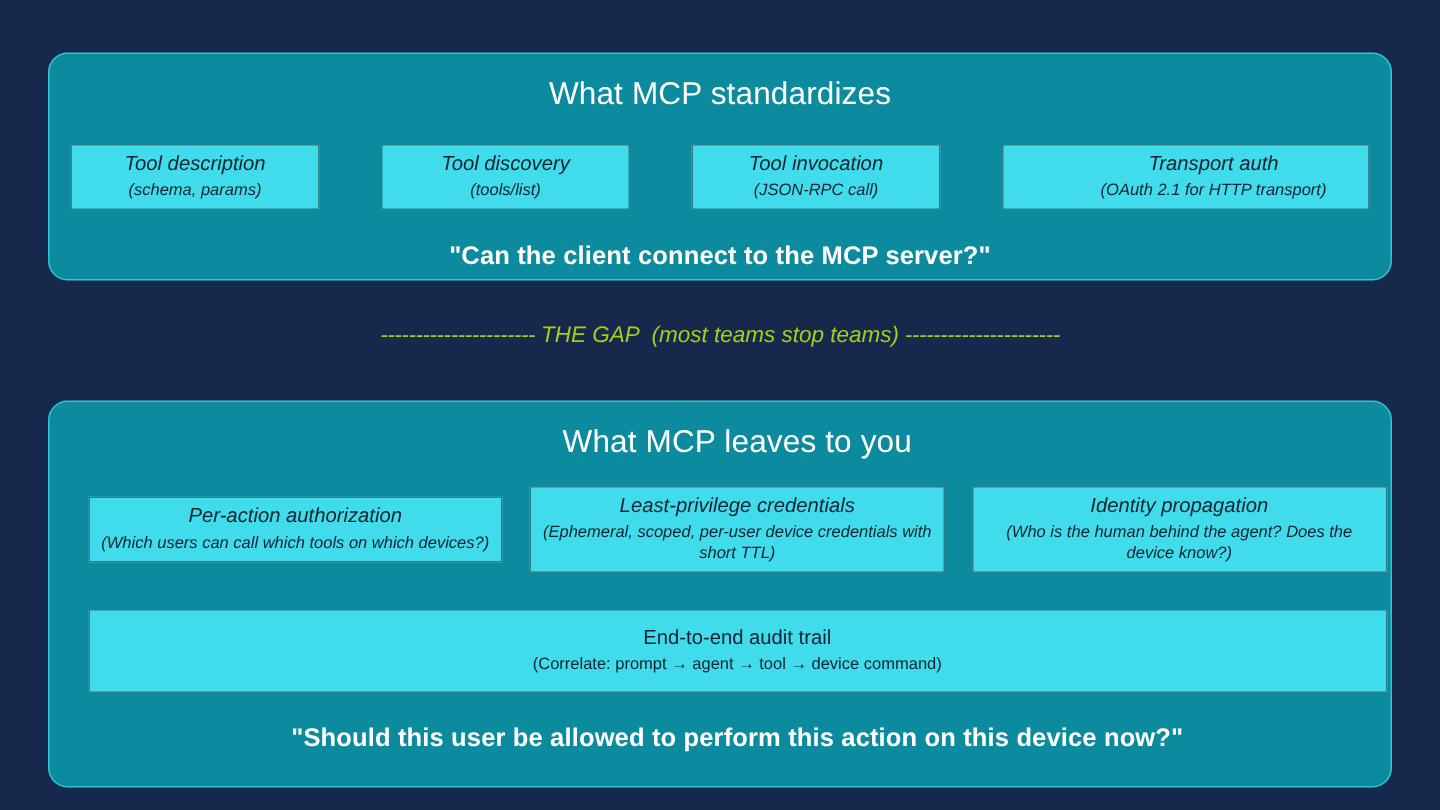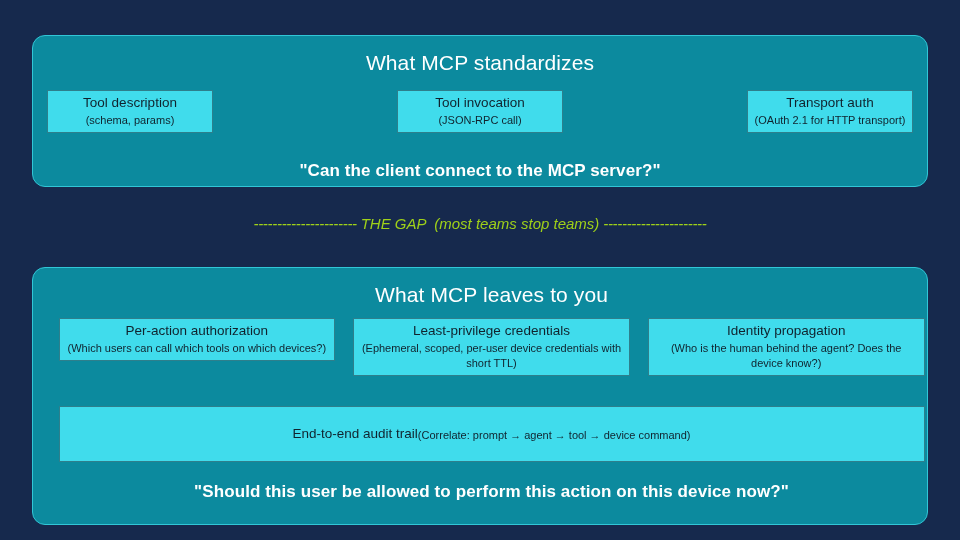--- a/index.html
+++ b/index.html
@@ -45,21 +45,22 @@
   }
 
   #panel-top .panel-title    { margin-top: 16px; }
   #panel-bottom .panel-title { margin-top: 16px; }
 
   
   .card-row {
     display: flex;
     width: 866px;
     gap: 18px;
-    align-items: flex-start;
+    align-items: center;
+    font-style: italic;
   }
 
   #row-top    { margin-top: 17px; height: 56px; }
   #row-bottom { margin-top: 13px; height: 70px; }
 
   .card {
     background: #40dcec;
     border: 1px solid #2e7f8c;
     display: flex;
     flex-direction: column;
@@ -93,21 +94,21 @@
   #row-top { justify-content: space-between; width: 866px; }
 
   
   .wide-bar {
     width: 866px;
     height: 56px;
     margin-top: 18px;
     background: #40dcec;
     border: 1px solid #2e7f8c;
     display: flex;
-    flex-direction: row;
+    flex-direction: column;
     align-items: center;
     justify-content: center;
     text-align: center;
   }
 
   
   .quote {
     color: #ffffff;
     font-size: 17px;
     font-weight: bold;
@@ -141,20 +142,24 @@
 
   <section class="panel" id="panel-top">
     <div class="panel-title">What MCP standardizes</div>
 
     <div class="card-row" id="row-top">
       <div class="card">
         <div class="card-title">Tool description</div>
         <div class="card-sub">(schema, params)</div>
       </div>
       <div class="card">
+        <div class="card-title">Tool discovery</div>
+        <div class="card-sub">(tools/list)</div>
+      </div>
+      <div class="card">
         <div class="card-title">Tool invocation</div>
         <div class="card-sub">(JSON-RPC call)</div>
       </div>
       <div class="card">
         <div class="card-title">Transport auth</div>
         <div class="card-sub">(OAuth 2.1 for HTTP transport)</div>
       </div>
     </div>
 
     <div class="quote" id="quote-top">"Can the client connect to the MCP server?"</div>

